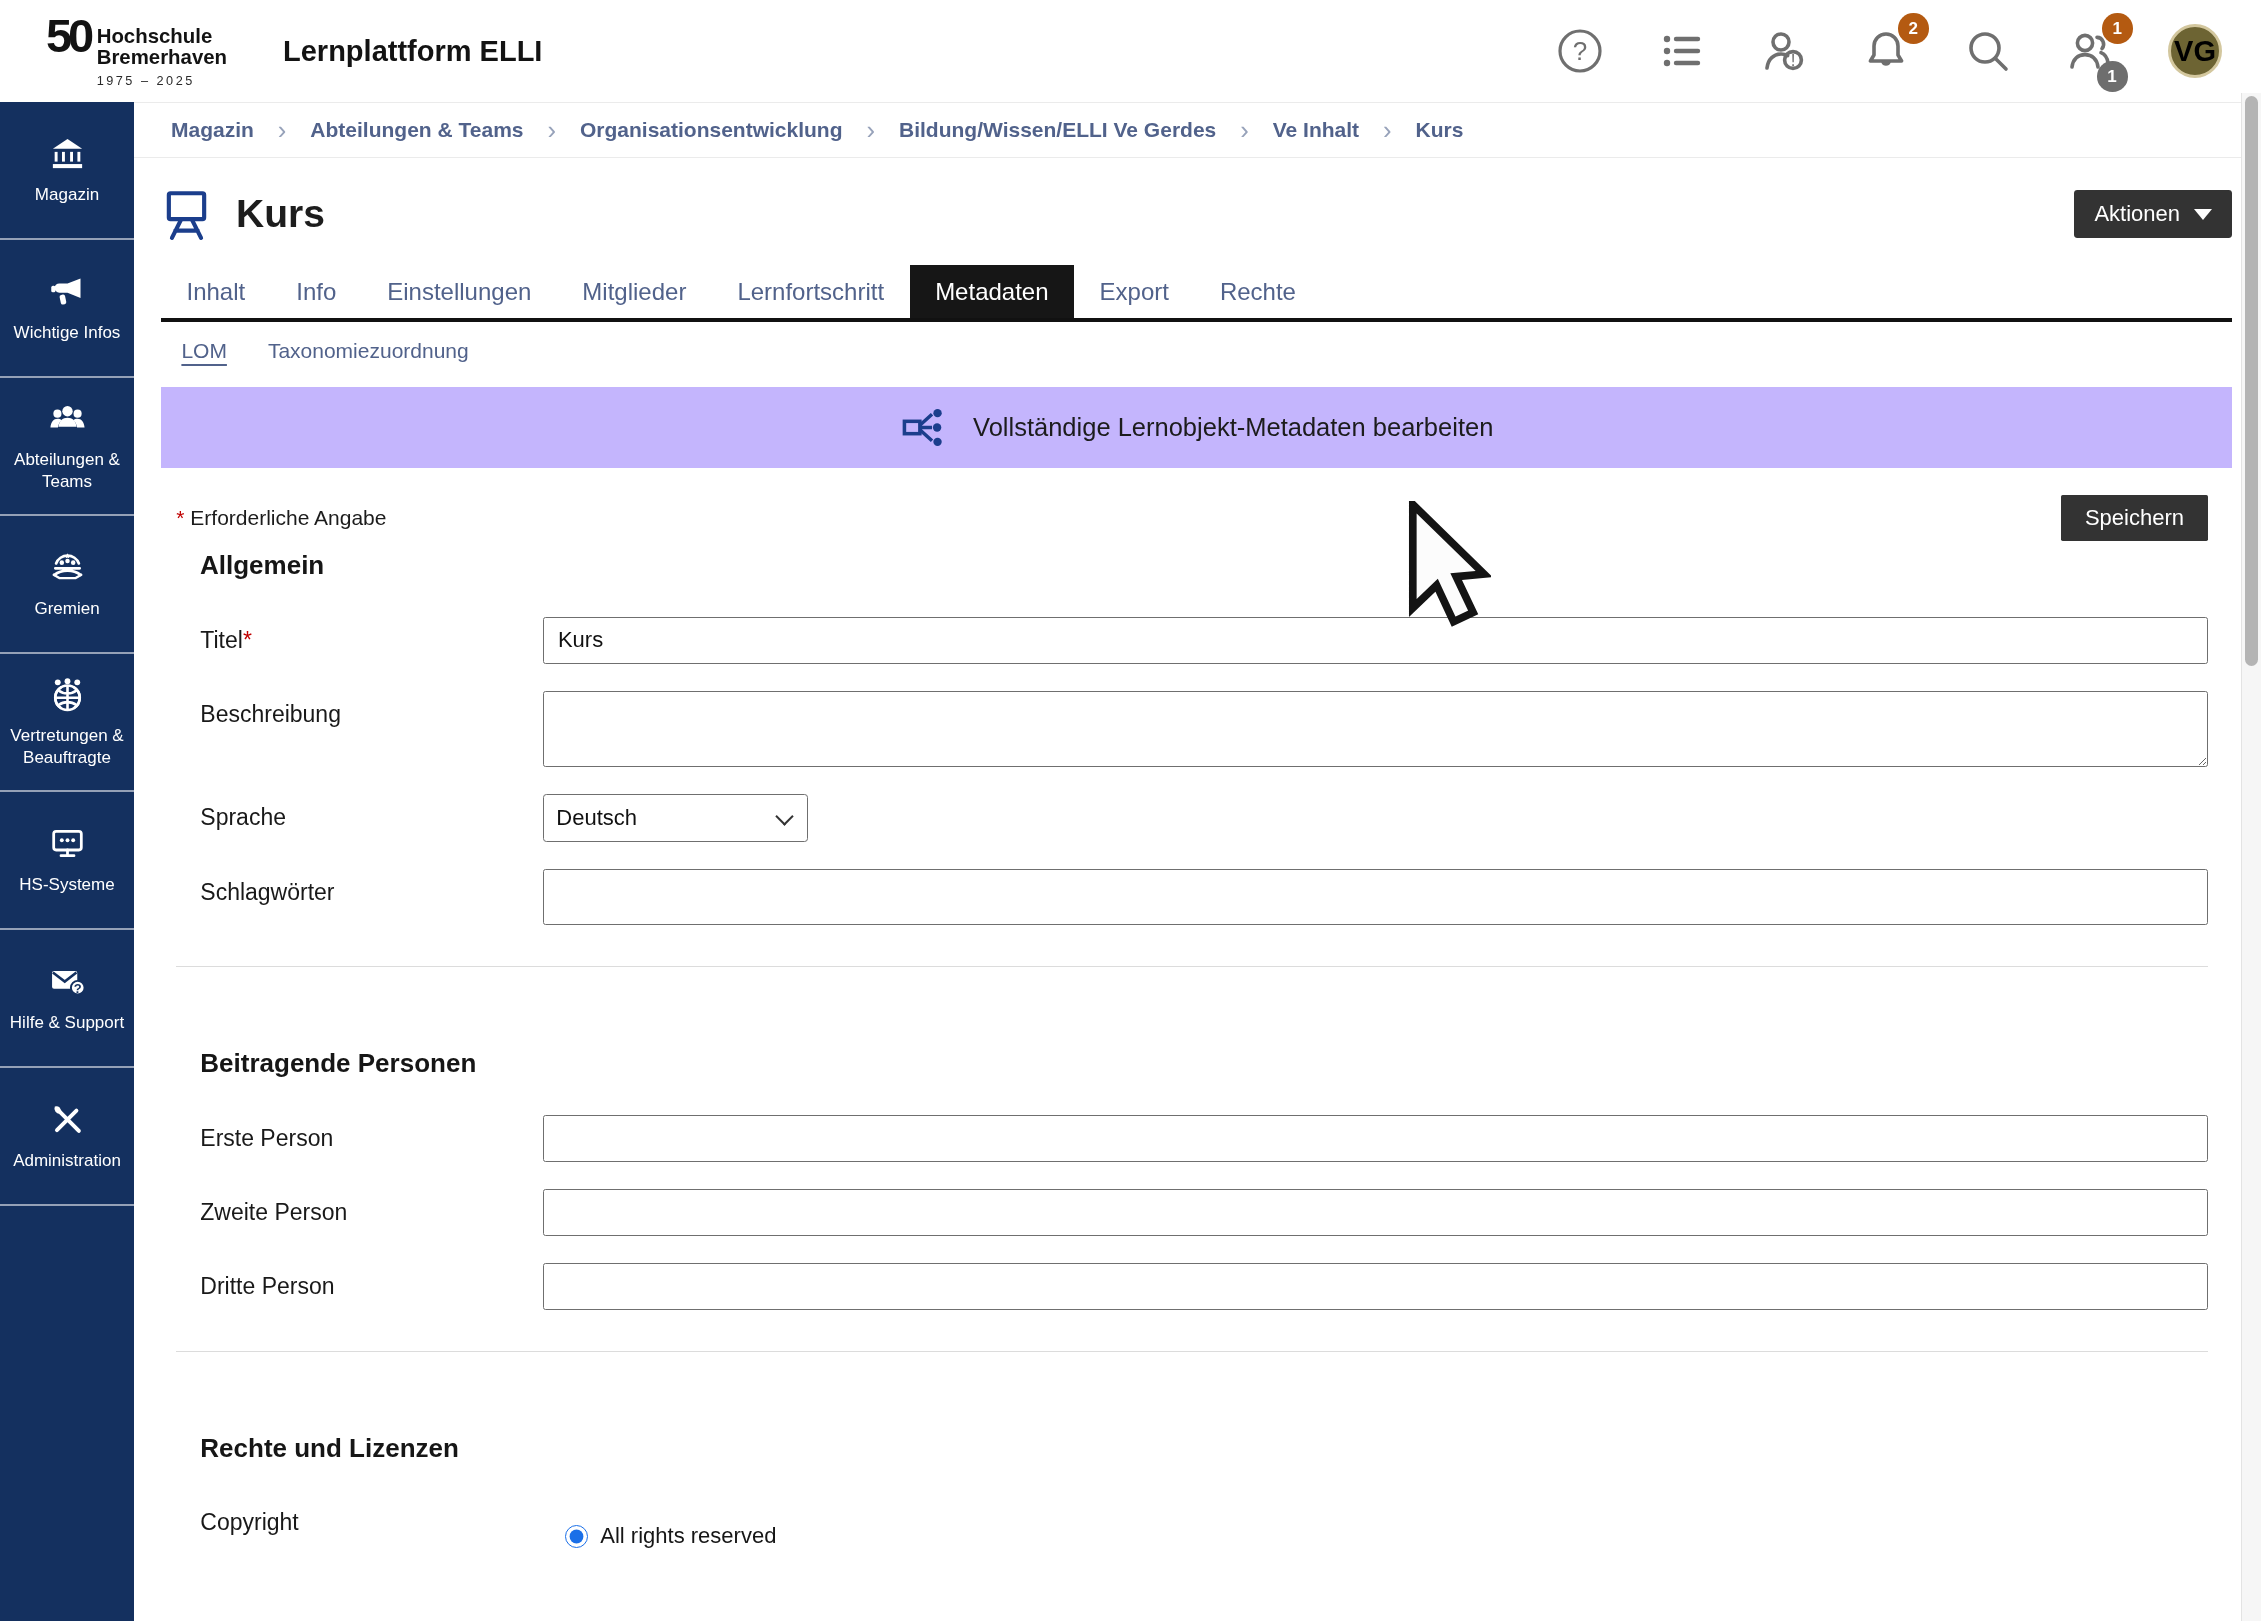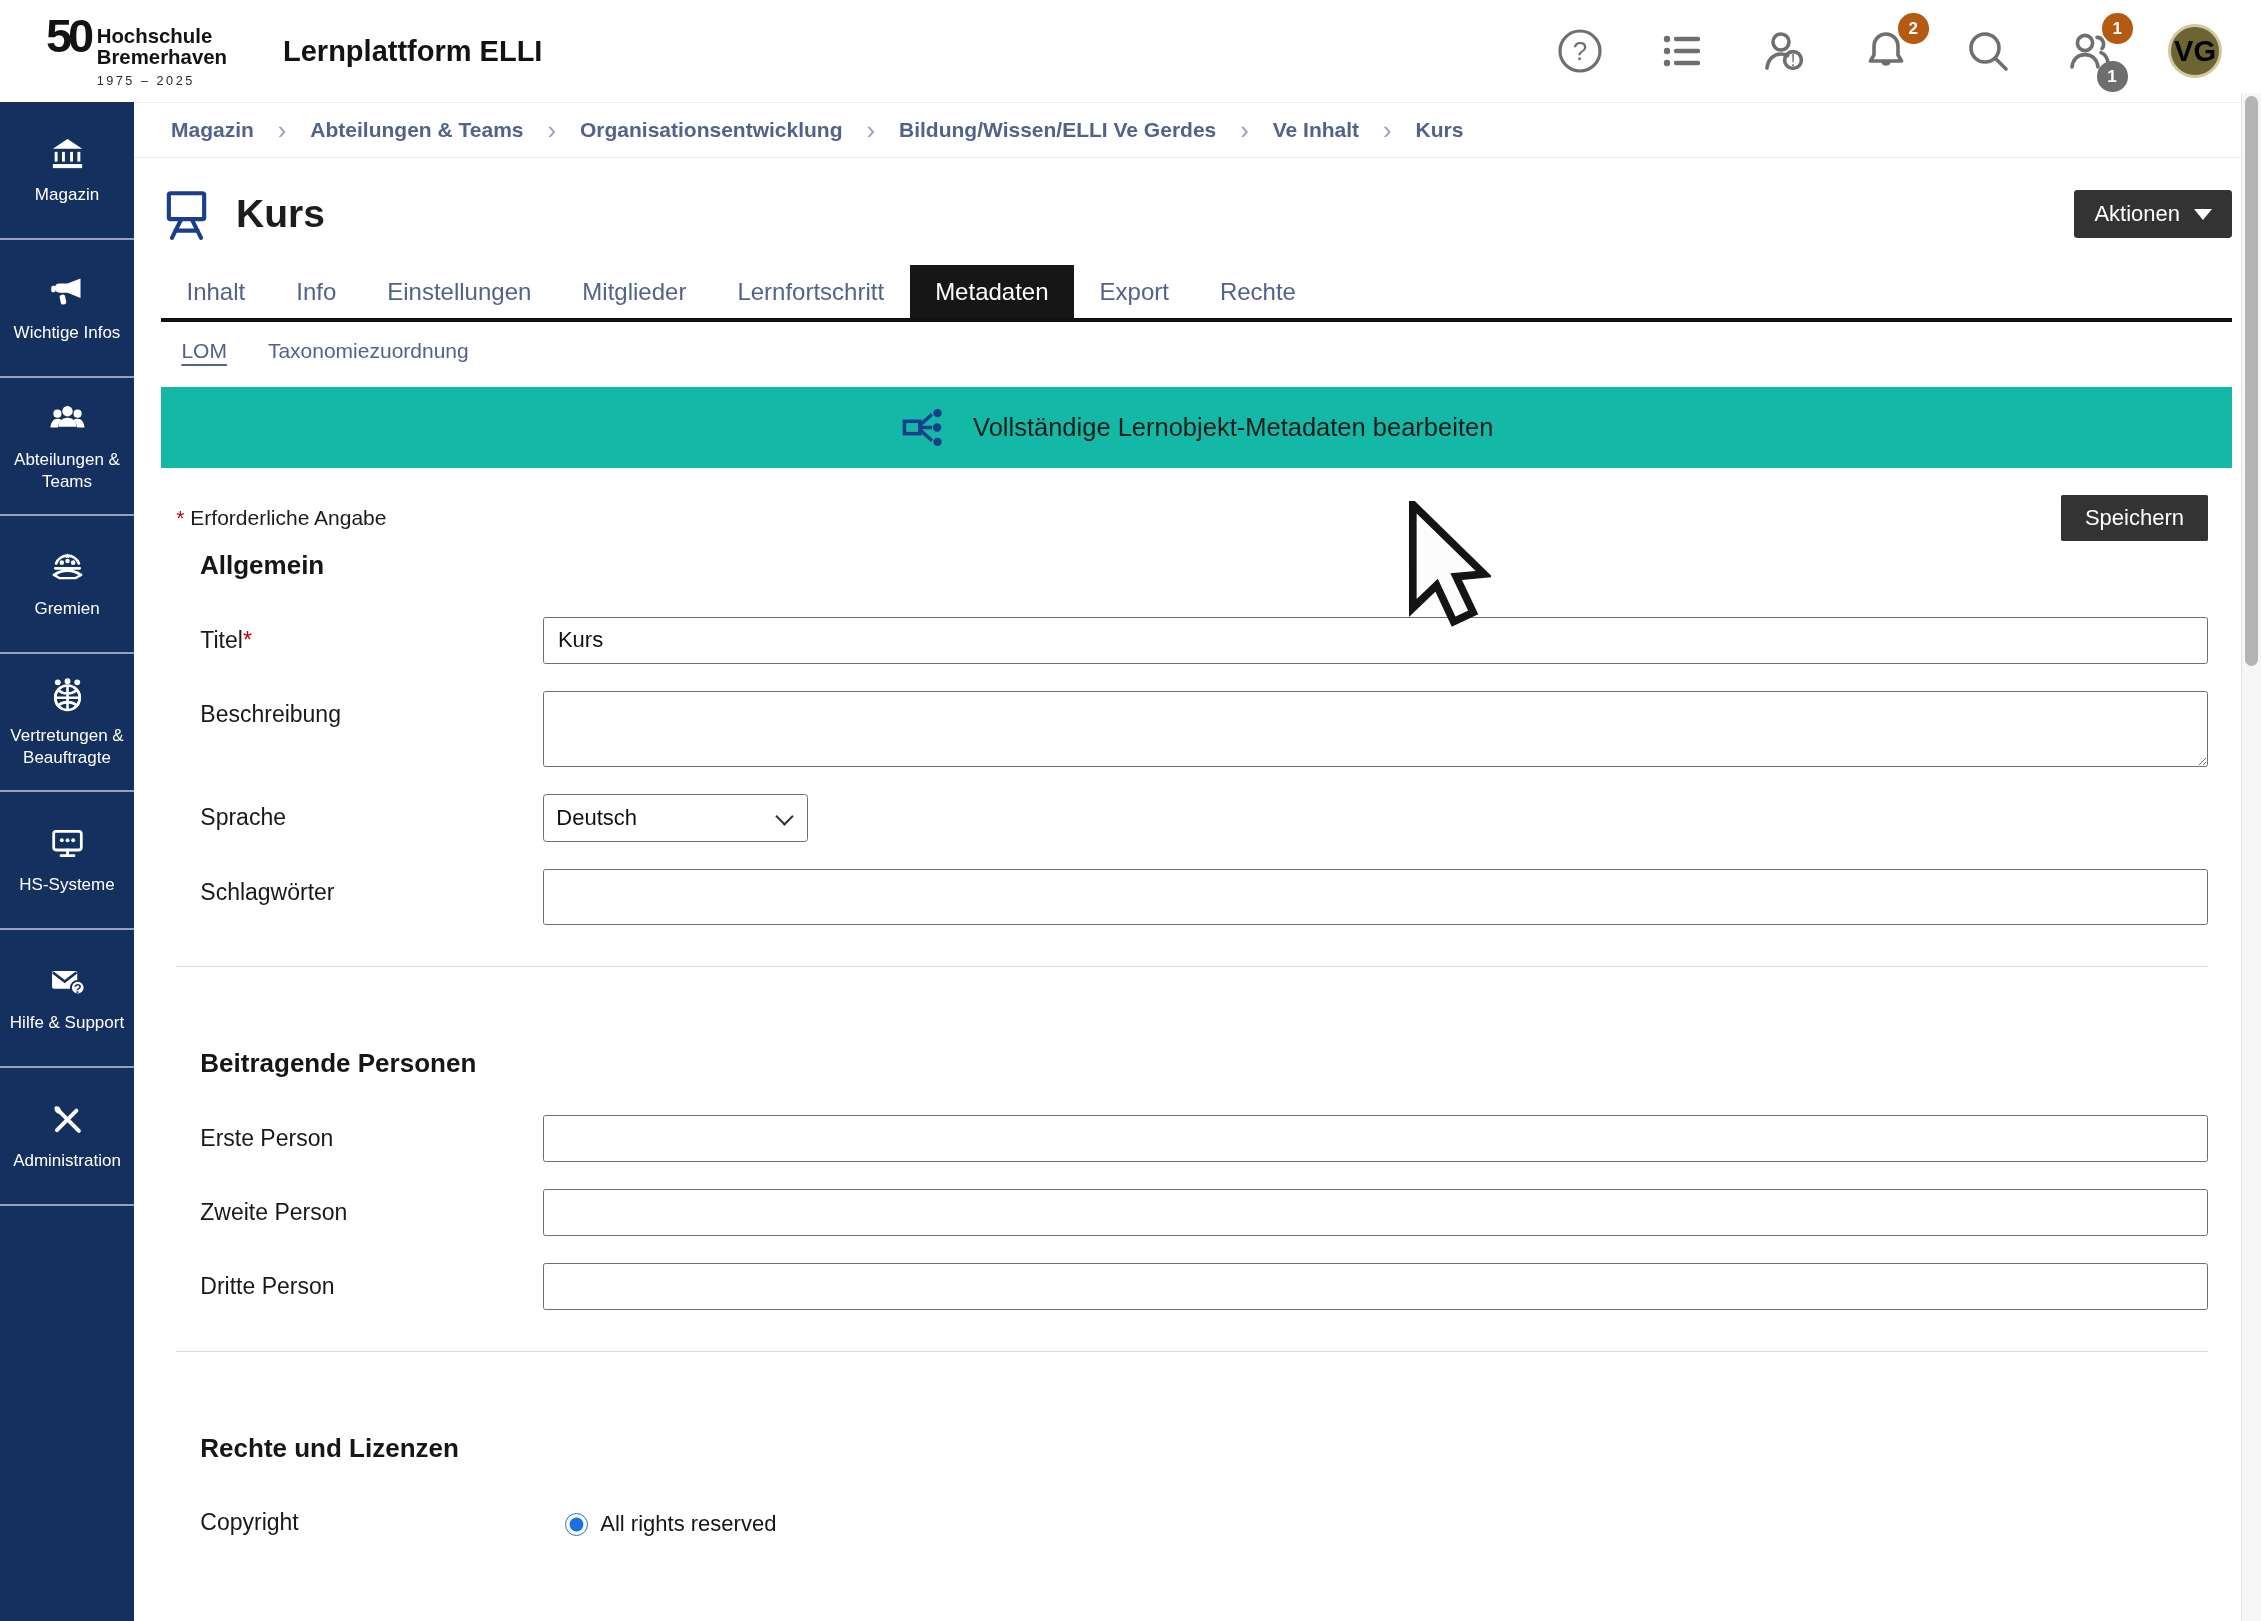--- a/index.html
+++ b/index.html
@@ -51,21 +51,21 @@
   .caret-down { width:0; height:0; border-left:9.3px solid transparent; border-right:9.3px solid transparent; border-top:11px solid #fff; }
 
   .tabs { display:flex; margin-top:25.5px; border-bottom:4.2px solid #111; align-items:stretch; }
   .tab { font-size:24px; color:#51628b; padding:13.6px 25.5px 12px; cursor:pointer; white-space:nowrap; }
   .tab.active { background:#161616; color:#fff; }
 
   .subtabs { display:flex; gap:41px; padding:17px 0 0 20.4px; font-size:21px; color:#51628b; }
   .subtab { cursor:pointer; }
   .subtab.active { text-decoration:underline; text-underline-offset:6px; }
 
-  .banner { margin-top:24px; height:81px; background:#14b8a6; display:flex; align-items:center; justify-content:center; gap:20.4px;
+  .banner { margin-top:24px; height:81px; background:#c4b5fd; display:flex; align-items:center; justify-content:center; gap:20.4px;
             font-size:25.5px; color:#1c1c1c; cursor:pointer; }
   .banner svg { width:53px; height:53px; color:#1b3e8c; }
 
   .meta-row { display:flex; align-items:center; margin-top:27px; padding-left:15.3px; }
   .required-note { font-size:21px; color:#1c1c1c; }
   .red { color:#c00000; }
   .save-btn { margin-left:auto; margin-right:24px; background:#333; color:#fff; font-size:22px; padding:10.2px 24px; border:none;
               border-radius:1.7px; cursor:pointer; font-family:inherit; }
 
   .section-title { font-size:26px; font-weight:700; color:#161616; margin:8.5px 0 0 39px; }
@@ -81,21 +81,21 @@
                   color:#111; background:#fff; font-family:inherit; resize:both; }
   input.text.tall { height:56px; }
   .select-wrap { position:relative; width:265px; }
   select { width:100%; height:48px; border:1.7px solid #6f6f6f; border-radius:3.4px; font-size:22px; padding:0 44px 0 12px;
            color:#111; background:#fff; font-family:inherit; appearance:none; -webkit-appearance:none; cursor:pointer; }
   .select-wrap::after { content:""; position:absolute; right:17px; top:16px; width:11px; height:11px;
                         border-right:2.1px solid #333; border-bottom:2.1px solid #333; transform:rotate(45deg); pointer-events:none; }
 
   hr.sep { border:none; border-top:1.7px solid #dcdcdc; margin:41px 0 0 15.3px; }
 
-  .radio-group { display:flex; align-items:center; gap:12px; padding:5.1px 0 0 22px; font-size:22px; color:#161616; }
+  .radio-group { display:flex; align-items:center; gap:12px; padding:5.1px 0 0 22px; font-size:22px; color:#161616;margin-top:12px; }
   .radio-group input { width:23px; height:23px; accent-color:#1a6fe8; margin:0; cursor:pointer; }
 
   
   .scrollbar { position:absolute; top:93px; right:0; width:20.4px; bottom:0; background:#f6f6f6; border-left:0.8px solid #e3e3e3; z-index:9; }
   .scroll-thumb { position:absolute; top:2.5px; left:3.4px; width:12.7px; height:570px; background:#b4b4b4; border-radius:6.8px; cursor:pointer; }
 
   
   .cursor { position:absolute; left:1406px; top:501px; width:85px; height:136px; z-index:20; pointer-events:none; }
 </style>
 </head>

